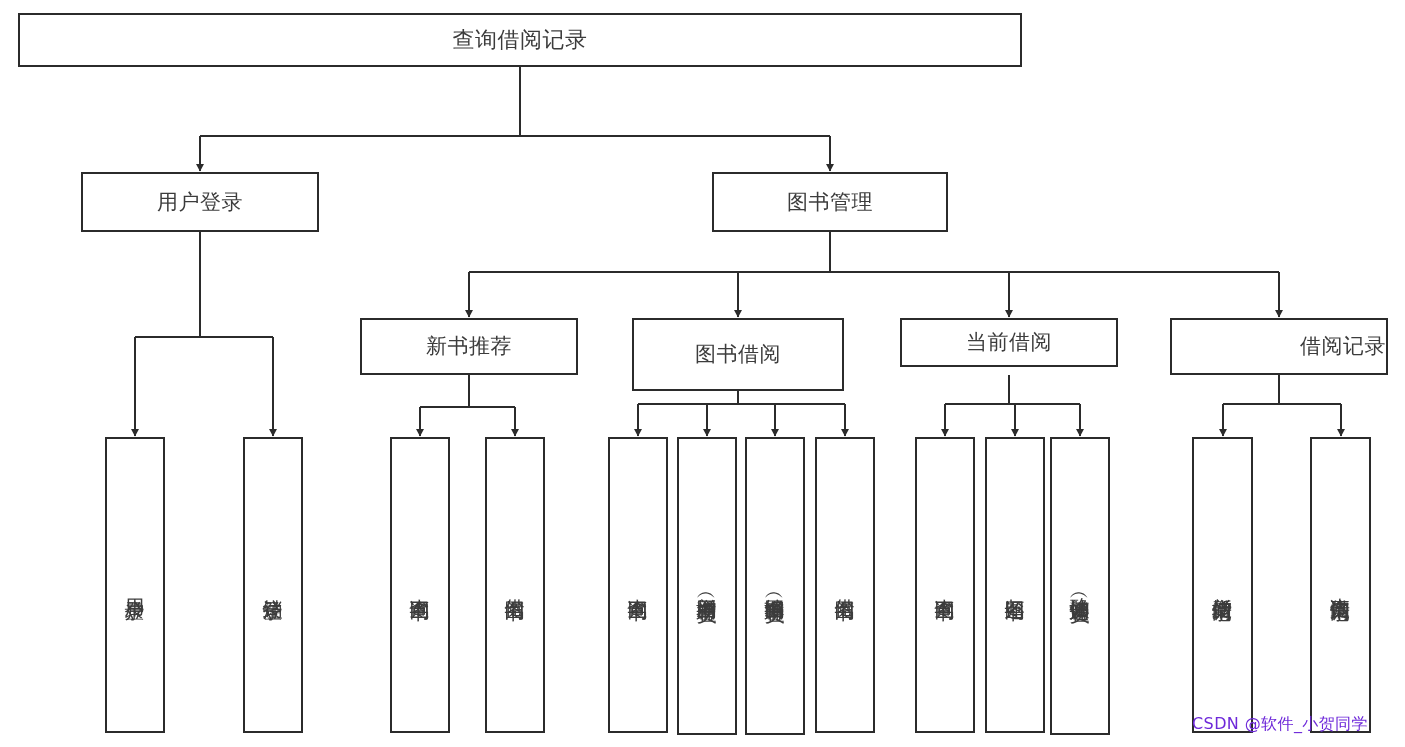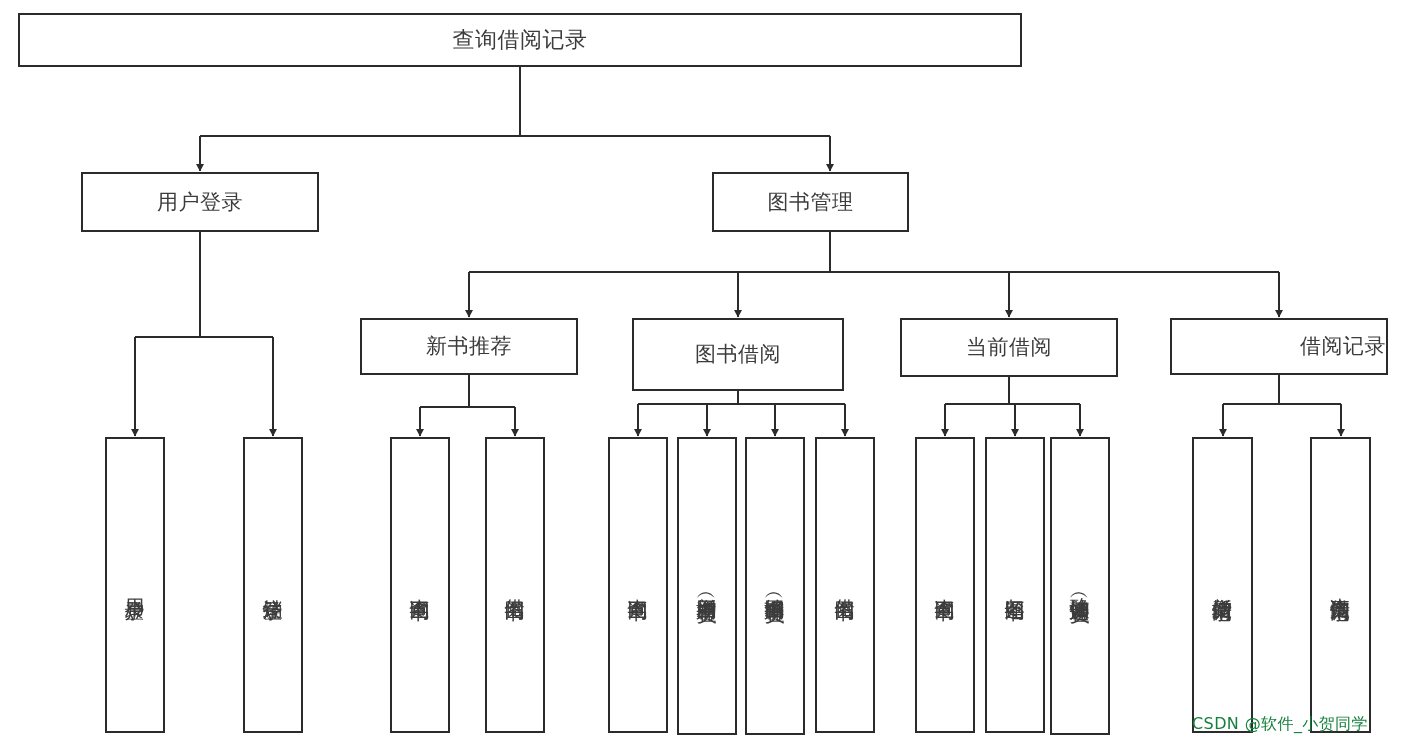--- a/index.html
+++ b/index.html
@@ -50,21 +50,21 @@
     font-size: 20px;
     letter-spacing: 1px;
     line-height: 1.0;
   }
   .node.root .node-label { font-size: 22px; }
   #watermark {
     position: absolute;
     left: 1192px;
     top: 714px;
     font-size: 16px;
-    color: #15803d;
+    color: #6d28d9;
     white-space: nowrap;
     letter-spacing: 0.4px;
     pointer-events: none;
   }
 </style>
 </head>
 <body>
 
 <div id="diagram-root">
 
@@ -111,30 +111,30 @@
       </g>
   </svg>
 
   <div id="nodes-layer">
       <div class="node root" style="left: 18px; top: 13px; width: 1004px; height: 54px; border-color: rgb(43, 43, 43); background: rgb(255, 255, 255);">
         <span class="node-label" style="color: rgb(60, 60, 60);">查询借阅记录</span>
       </div>
       <div class="node" style="left: 81px; top: 172px; width: 238px; height: 60px; border-color: rgb(43, 43, 43); background: rgb(255, 255, 255);">
         <span class="node-label" style="color: rgb(60, 60, 60);">用户登录</span>
       </div>
-      <div class="node" style="left: 712px; top: 172px; width: 197px; height: 60px; border-color: rgb(43, 43, 43); background: rgb(255, 255, 255);">
+      <div class="node" style="left: 712px; top: 172px; width: 236px; height: 60px; border-color: rgb(43, 43, 43); background: rgb(255, 255, 255);">
         <span class="node-label" style="color: rgb(60, 60, 60);">图书管理</span>
       </div>
       <div class="node" style="left: 360px; top: 318px; width: 218px; height: 57px; border-color: rgb(43, 43, 43); background: rgb(255, 255, 255);">
         <span class="node-label" style="color: rgb(60, 60, 60);">新书推荐</span>
       </div>
       <div class="node" style="left: 632px; top: 318px; width: 212px; height: 73px; border-color: rgb(43, 43, 43); background: rgb(255, 255, 255);">
         <span class="node-label" style="color: rgb(60, 60, 60);">图书借阅</span>
       </div>
-      <div class="node" style="left: 900px; top: 318px; width: 218px; height: 59px; border-color: rgb(43, 43, 43); background: rgb(255, 255, 255);">
+      <div class="node" style="left: 900px; top: 318px; width: 218px; height: 49px; border-color: rgb(43, 43, 43); background: rgb(255, 255, 255);">
         <span class="node-label" style="color: rgb(60, 60, 60);">当前借阅</span>
       </div>
       <div class="node" style="left: 1170px; top: 318px; width: 218px; height: 57px; border-color: rgb(43, 43, 43); background: rgb(255, 255, 255); justify-content: flex-end;">
         <span class="node-label" style="color: rgb(60, 60, 60);">借阅记录</span>
       </div>
       <div class="node vertical" style="left: 105px; top: 437px; width: 60px; height: 296px; border-color: rgb(43, 43, 43); background: rgb(255, 255, 255);">
         <span class="node-label" style="color: rgb(60, 60, 60);">用户登录</span>
       </div>
       <div class="node vertical" style="left: 243px; top: 437px; width: 60px; height: 296px; border-color: rgb(43, 43, 43); background: rgb(255, 255, 255);">
         <span class="node-label" style="color: rgb(60, 60, 60);">注销登录</span>

